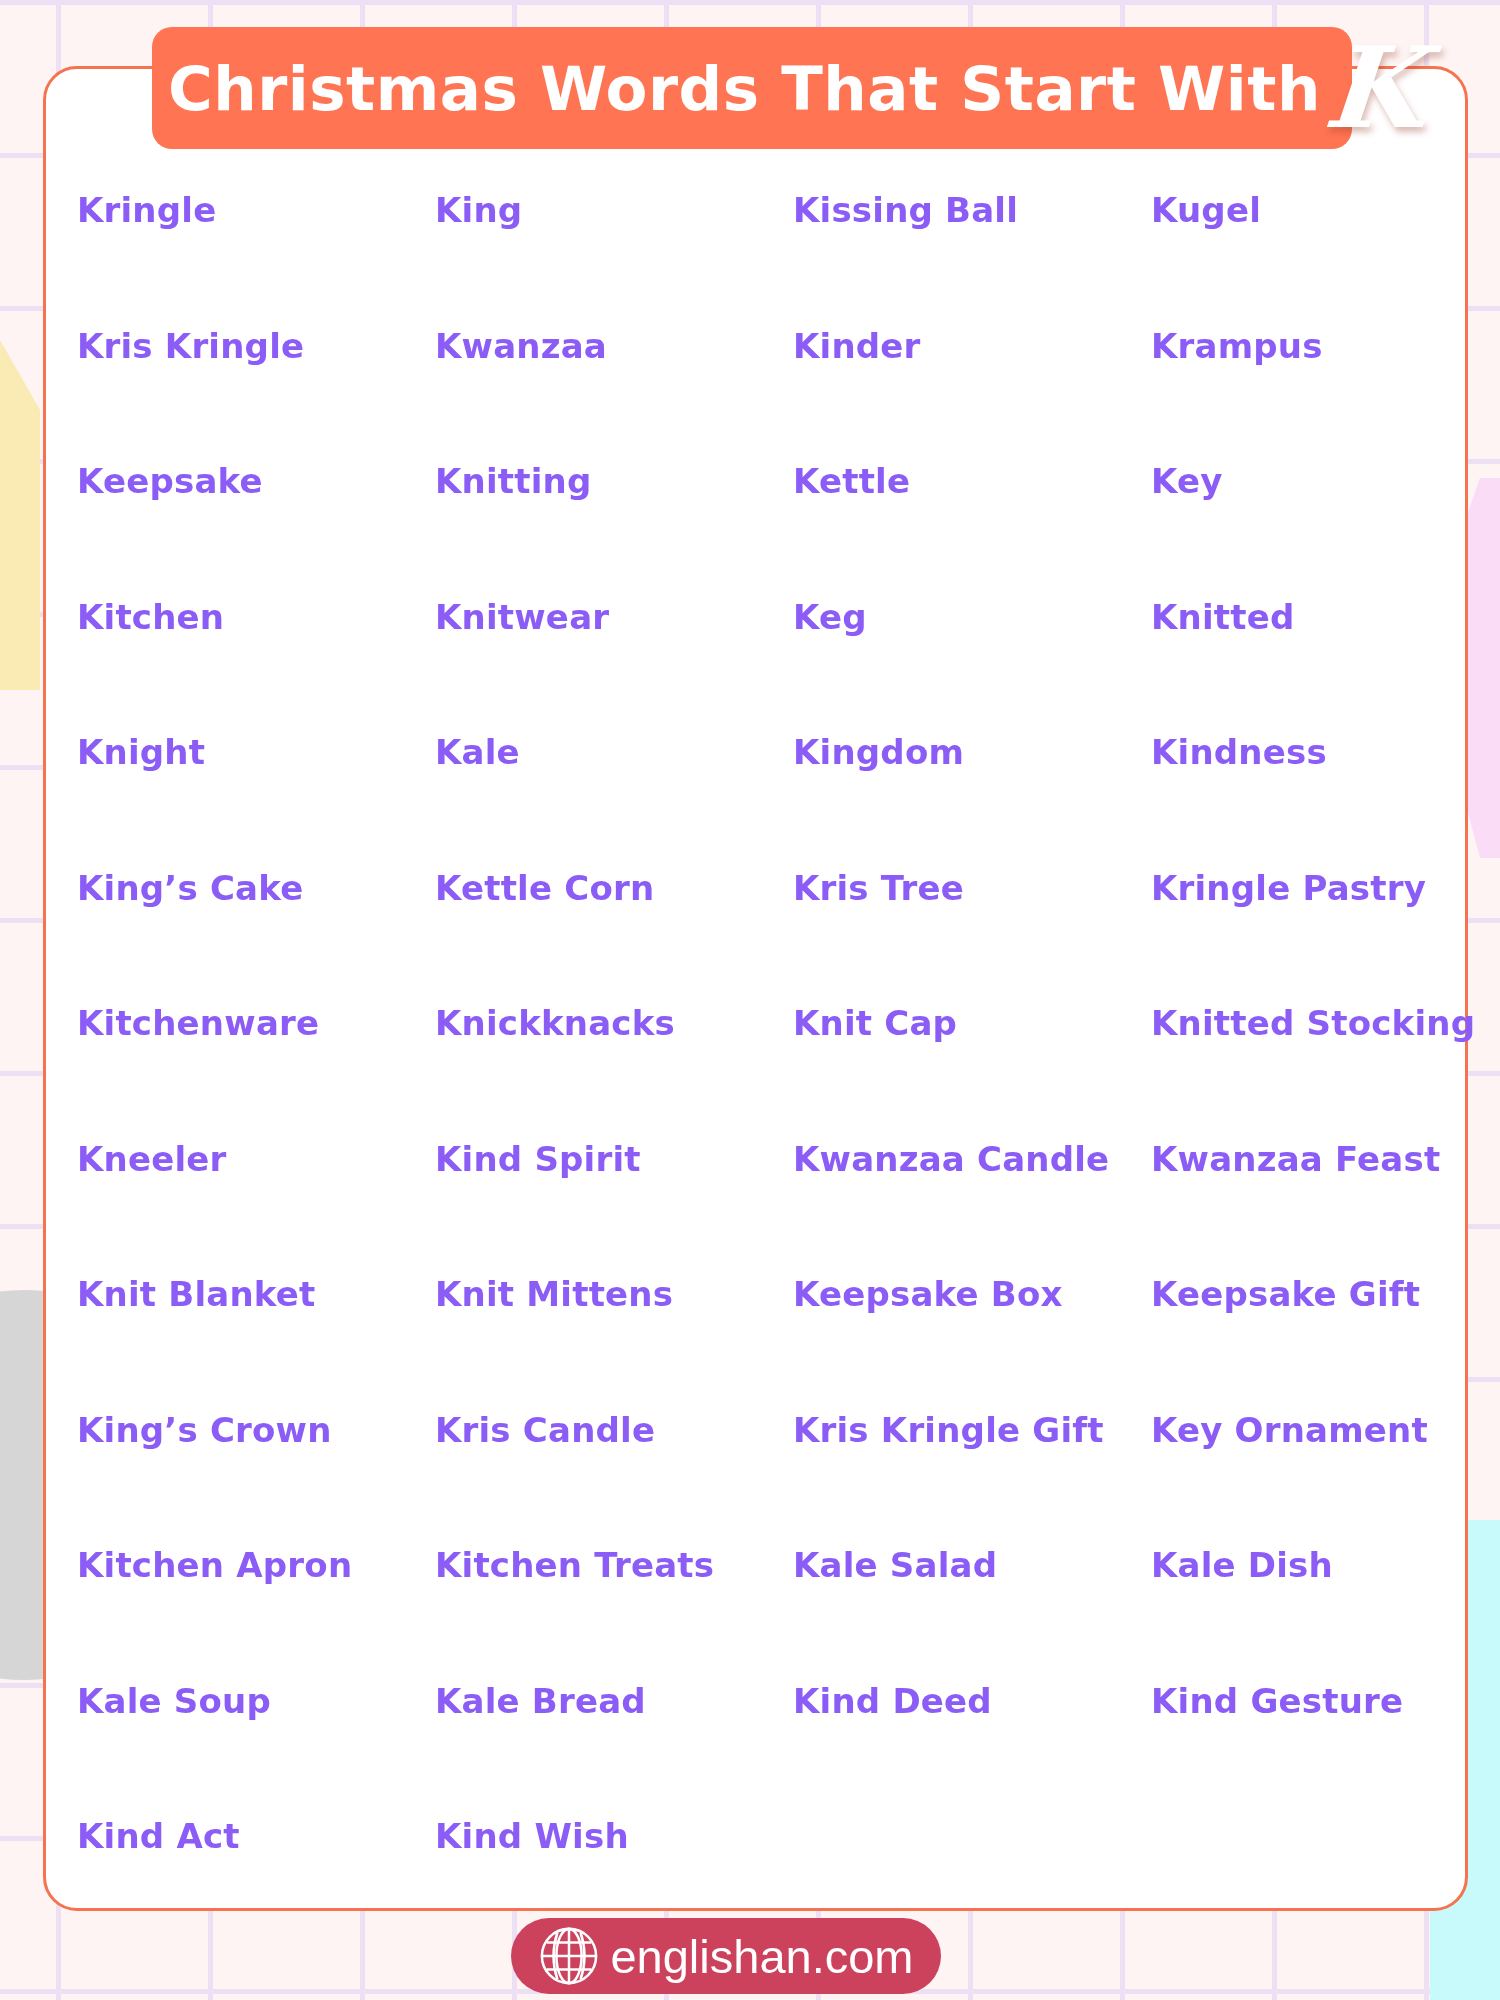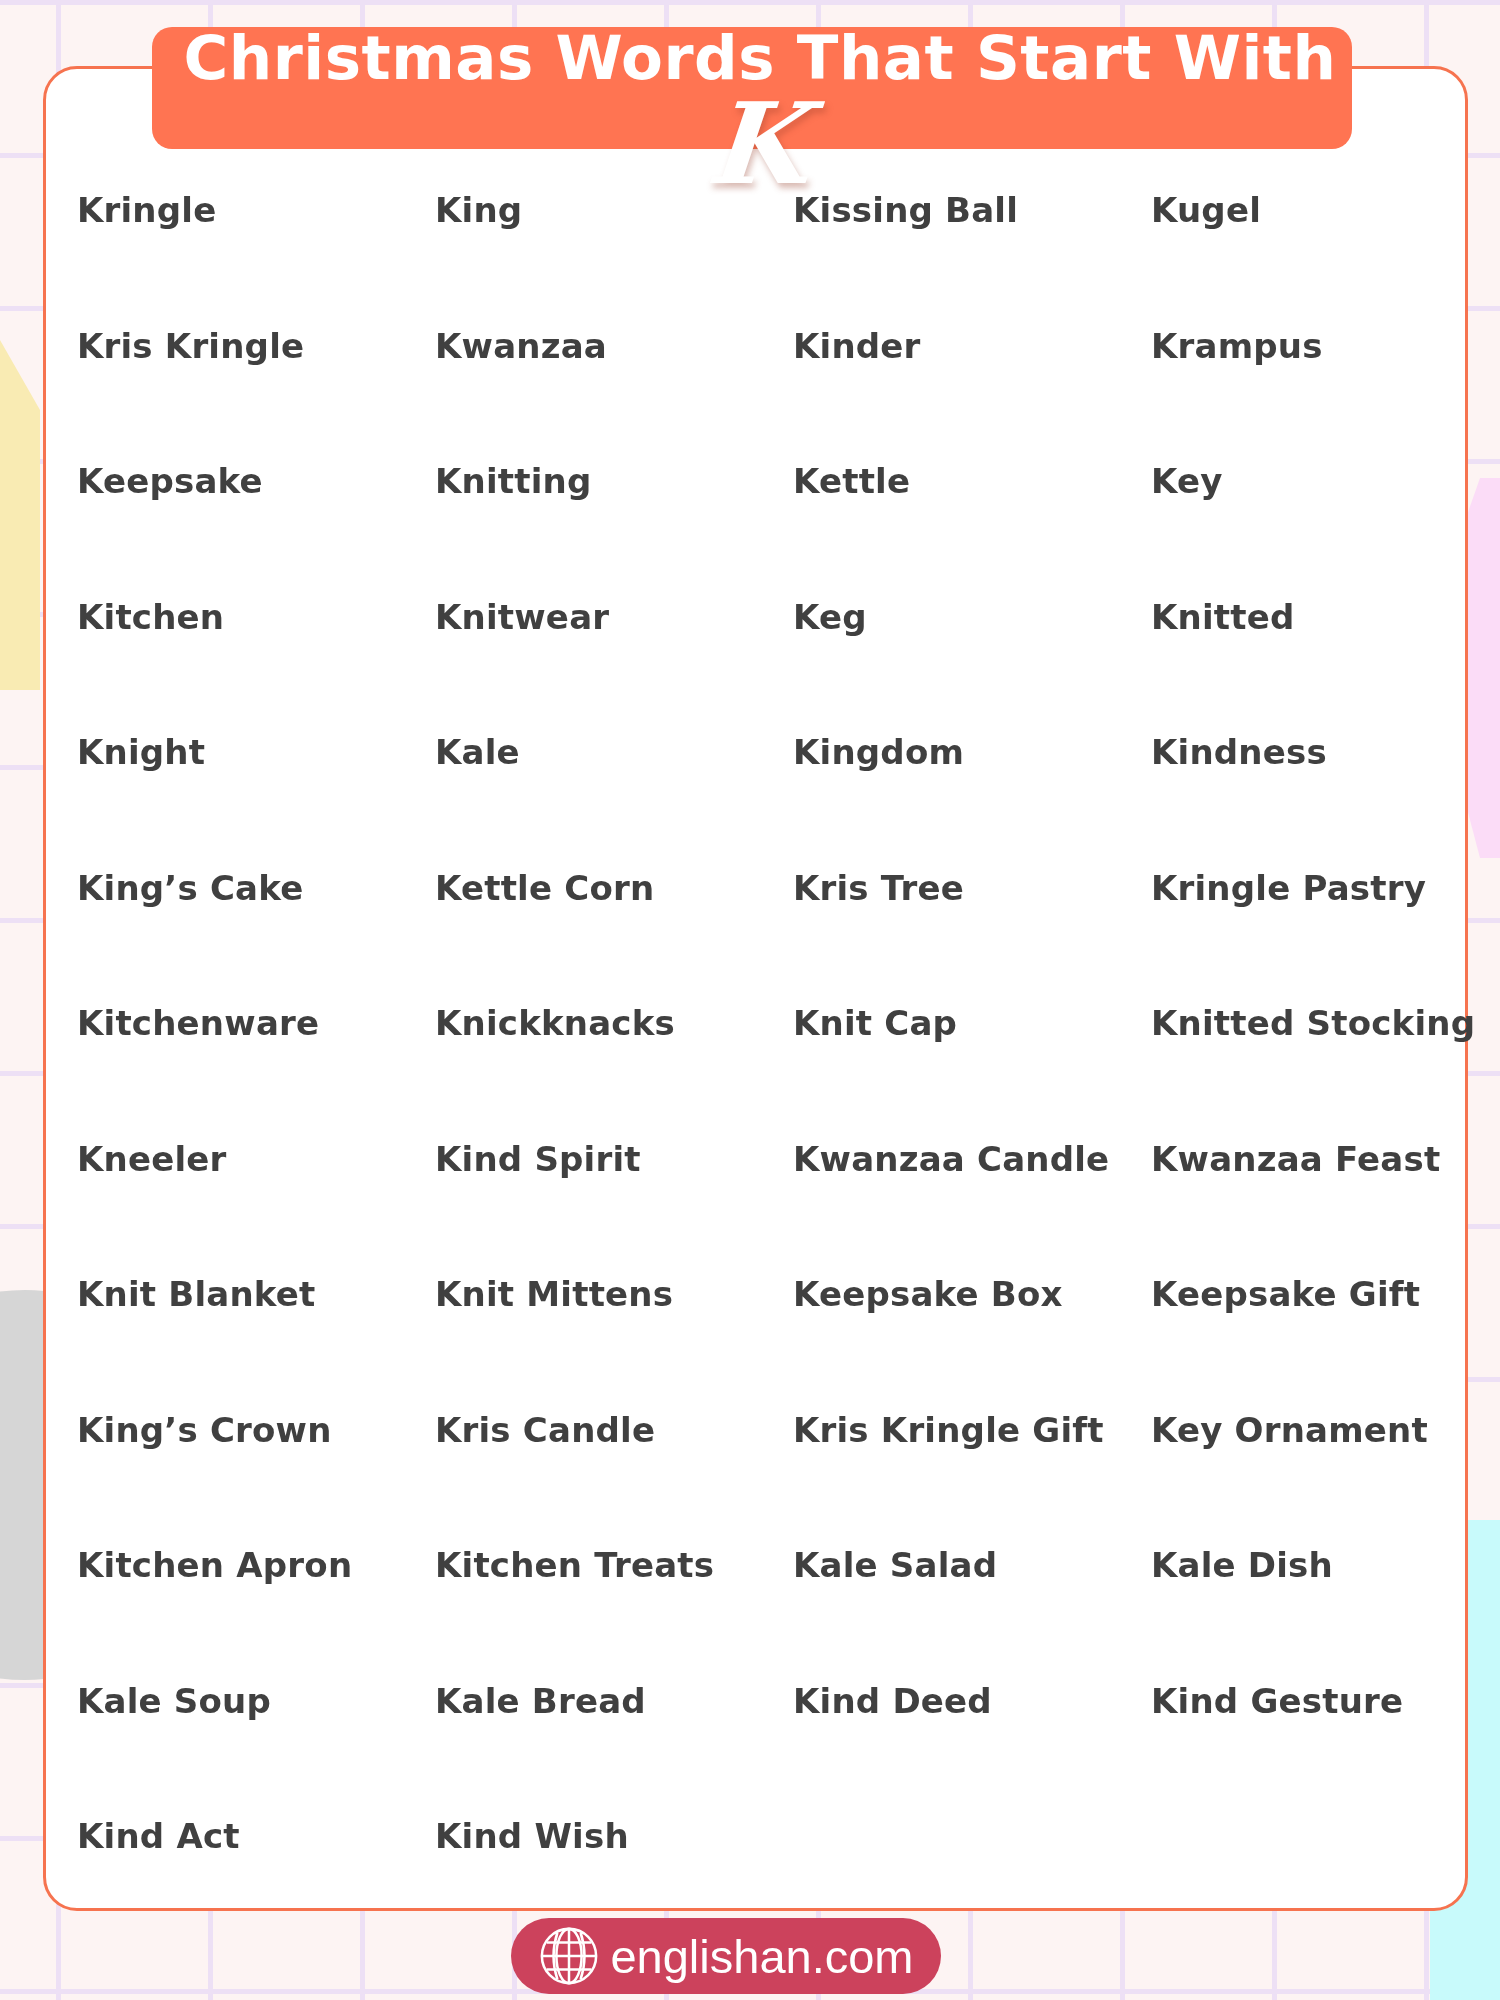--- a/index.html
+++ b/index.html
@@ -47,21 +47,20 @@
     }
 
     .title-banner {
       position: absolute;
       left: 152px; top: 27px; width: 1200px; height: 122px;
       background: #ff7452;
       border-radius: 20px;
       display: flex; align-items: center;
       padding-left: 16px;
       z-index: 2;
-      flex-direction: column;
     }
     .title-text {
       color: #ffffff;
       font-family: "DejaVu Sans", sans-serif;
       font-size: 61px;
       font-weight: bold;
       letter-spacing: 0.5px;
       white-space: nowrap;
       line-height: 1;
     }
@@ -84,21 +83,21 @@
       width: 1420px;
       display: grid;
       grid-template-columns: 358px 358px 358px 346px;
       grid-auto-rows: 135.5px;
       z-index: 1;
     }
     .word {
       font-family: "DejaVu Sans", sans-serif;
       font-weight: bold;
       font-size: 34px;
-      color: #404040;
+      color: #8b5cf6;
       white-space: nowrap;
       line-height: 1.2;
       letter-spacing: 0.2px;
     }
 
     .footer-pill {
       position: absolute;
       left: 511px; top: 1918px; width: 430px; height: 76px;
       background: #cc425c;
       border-radius: 38px;

